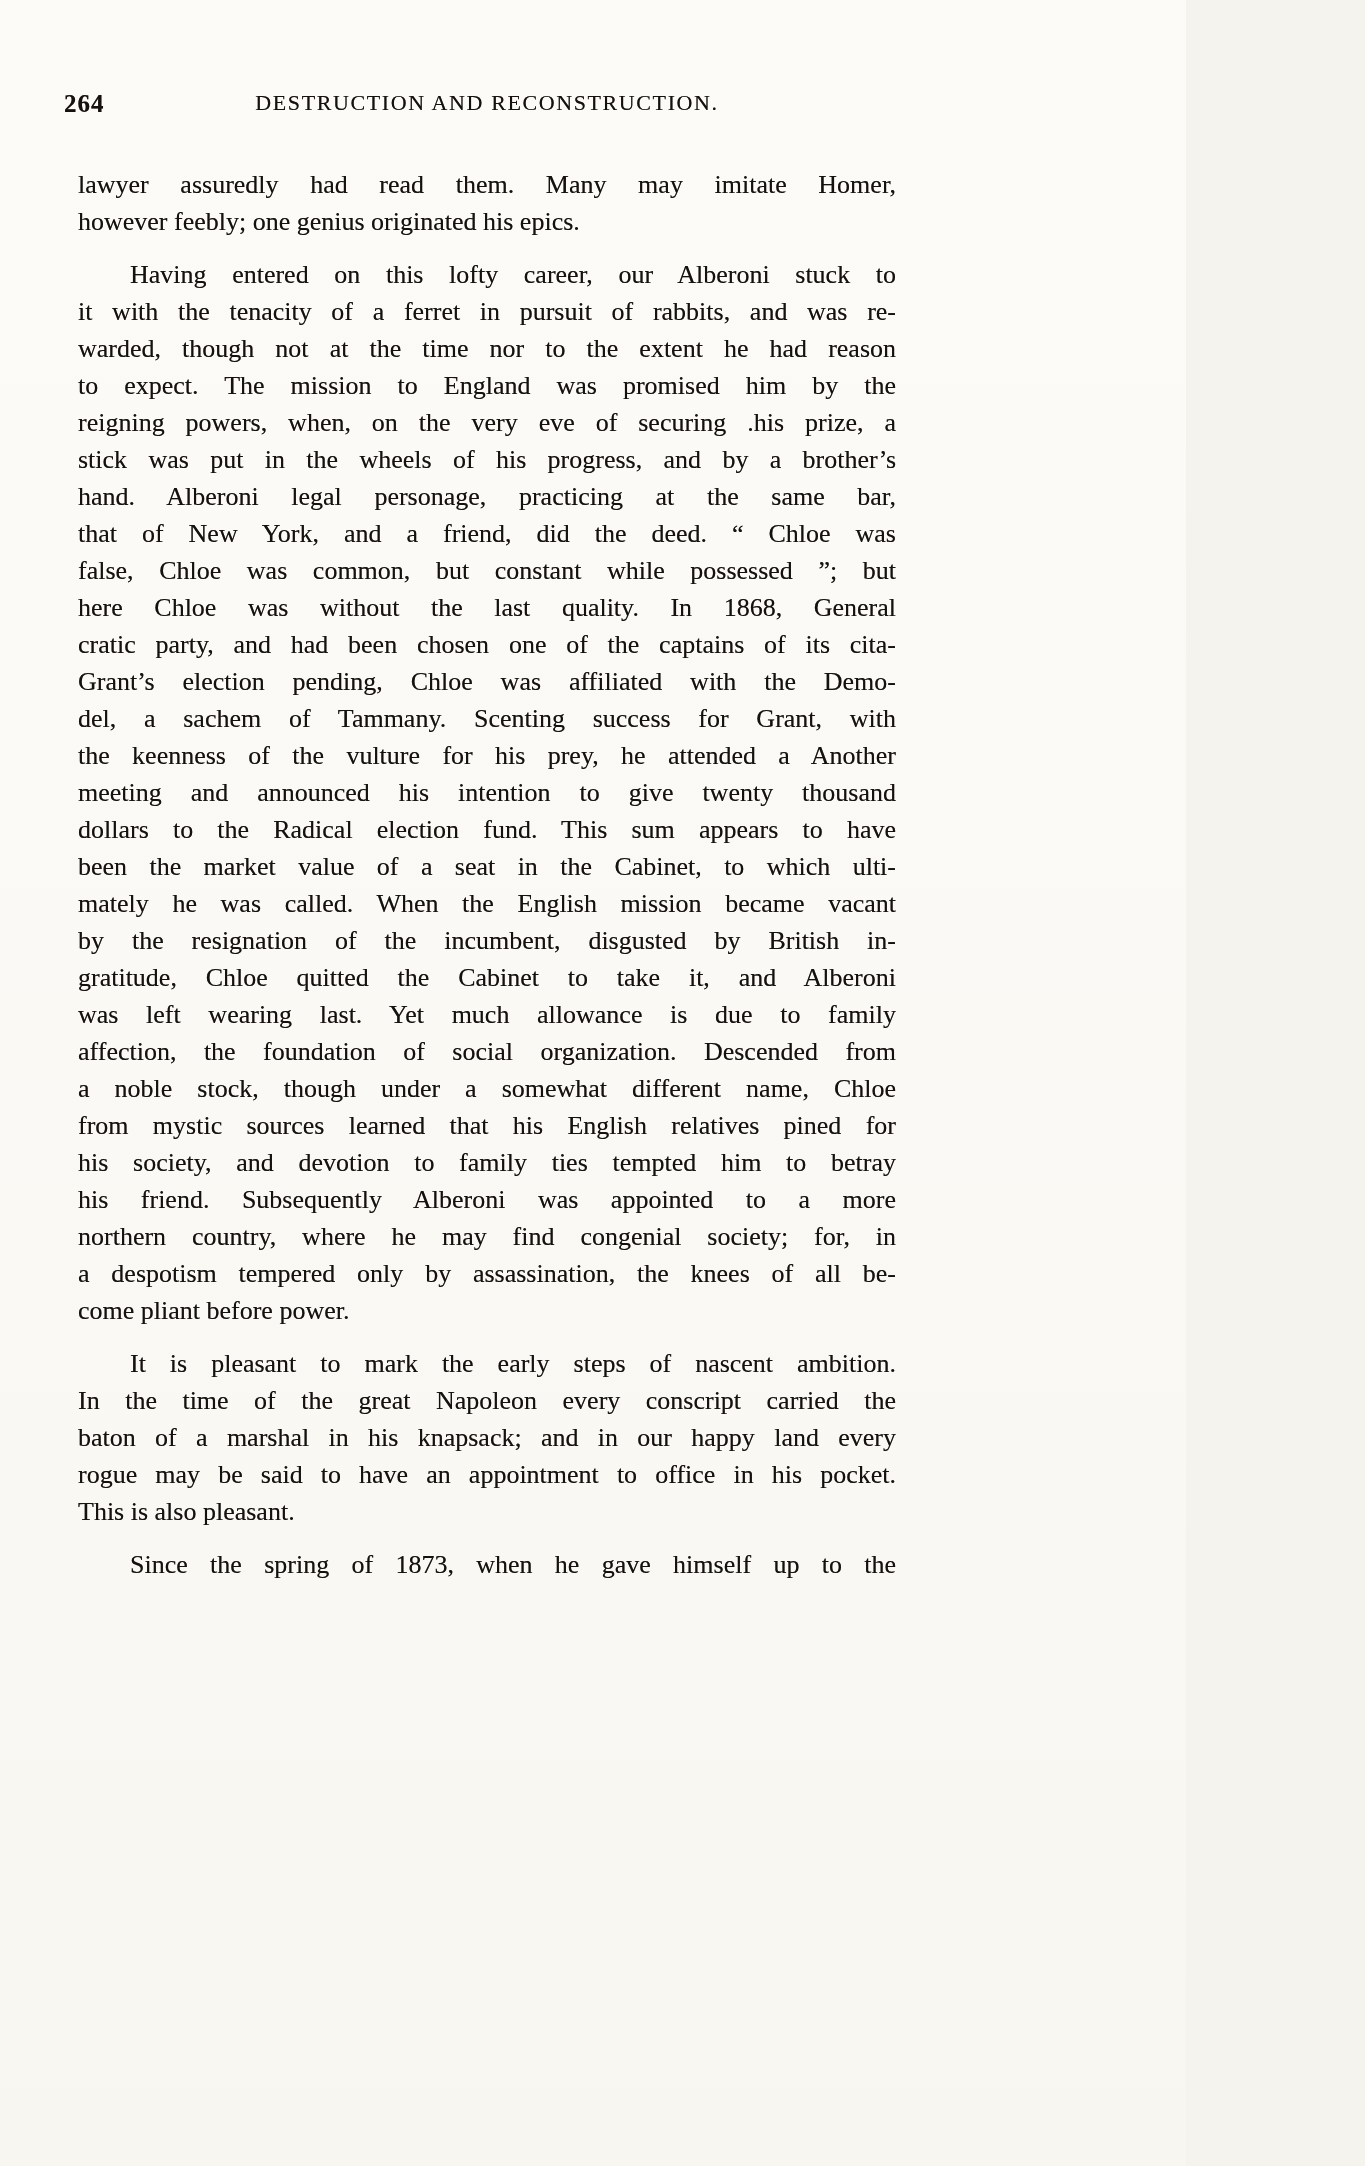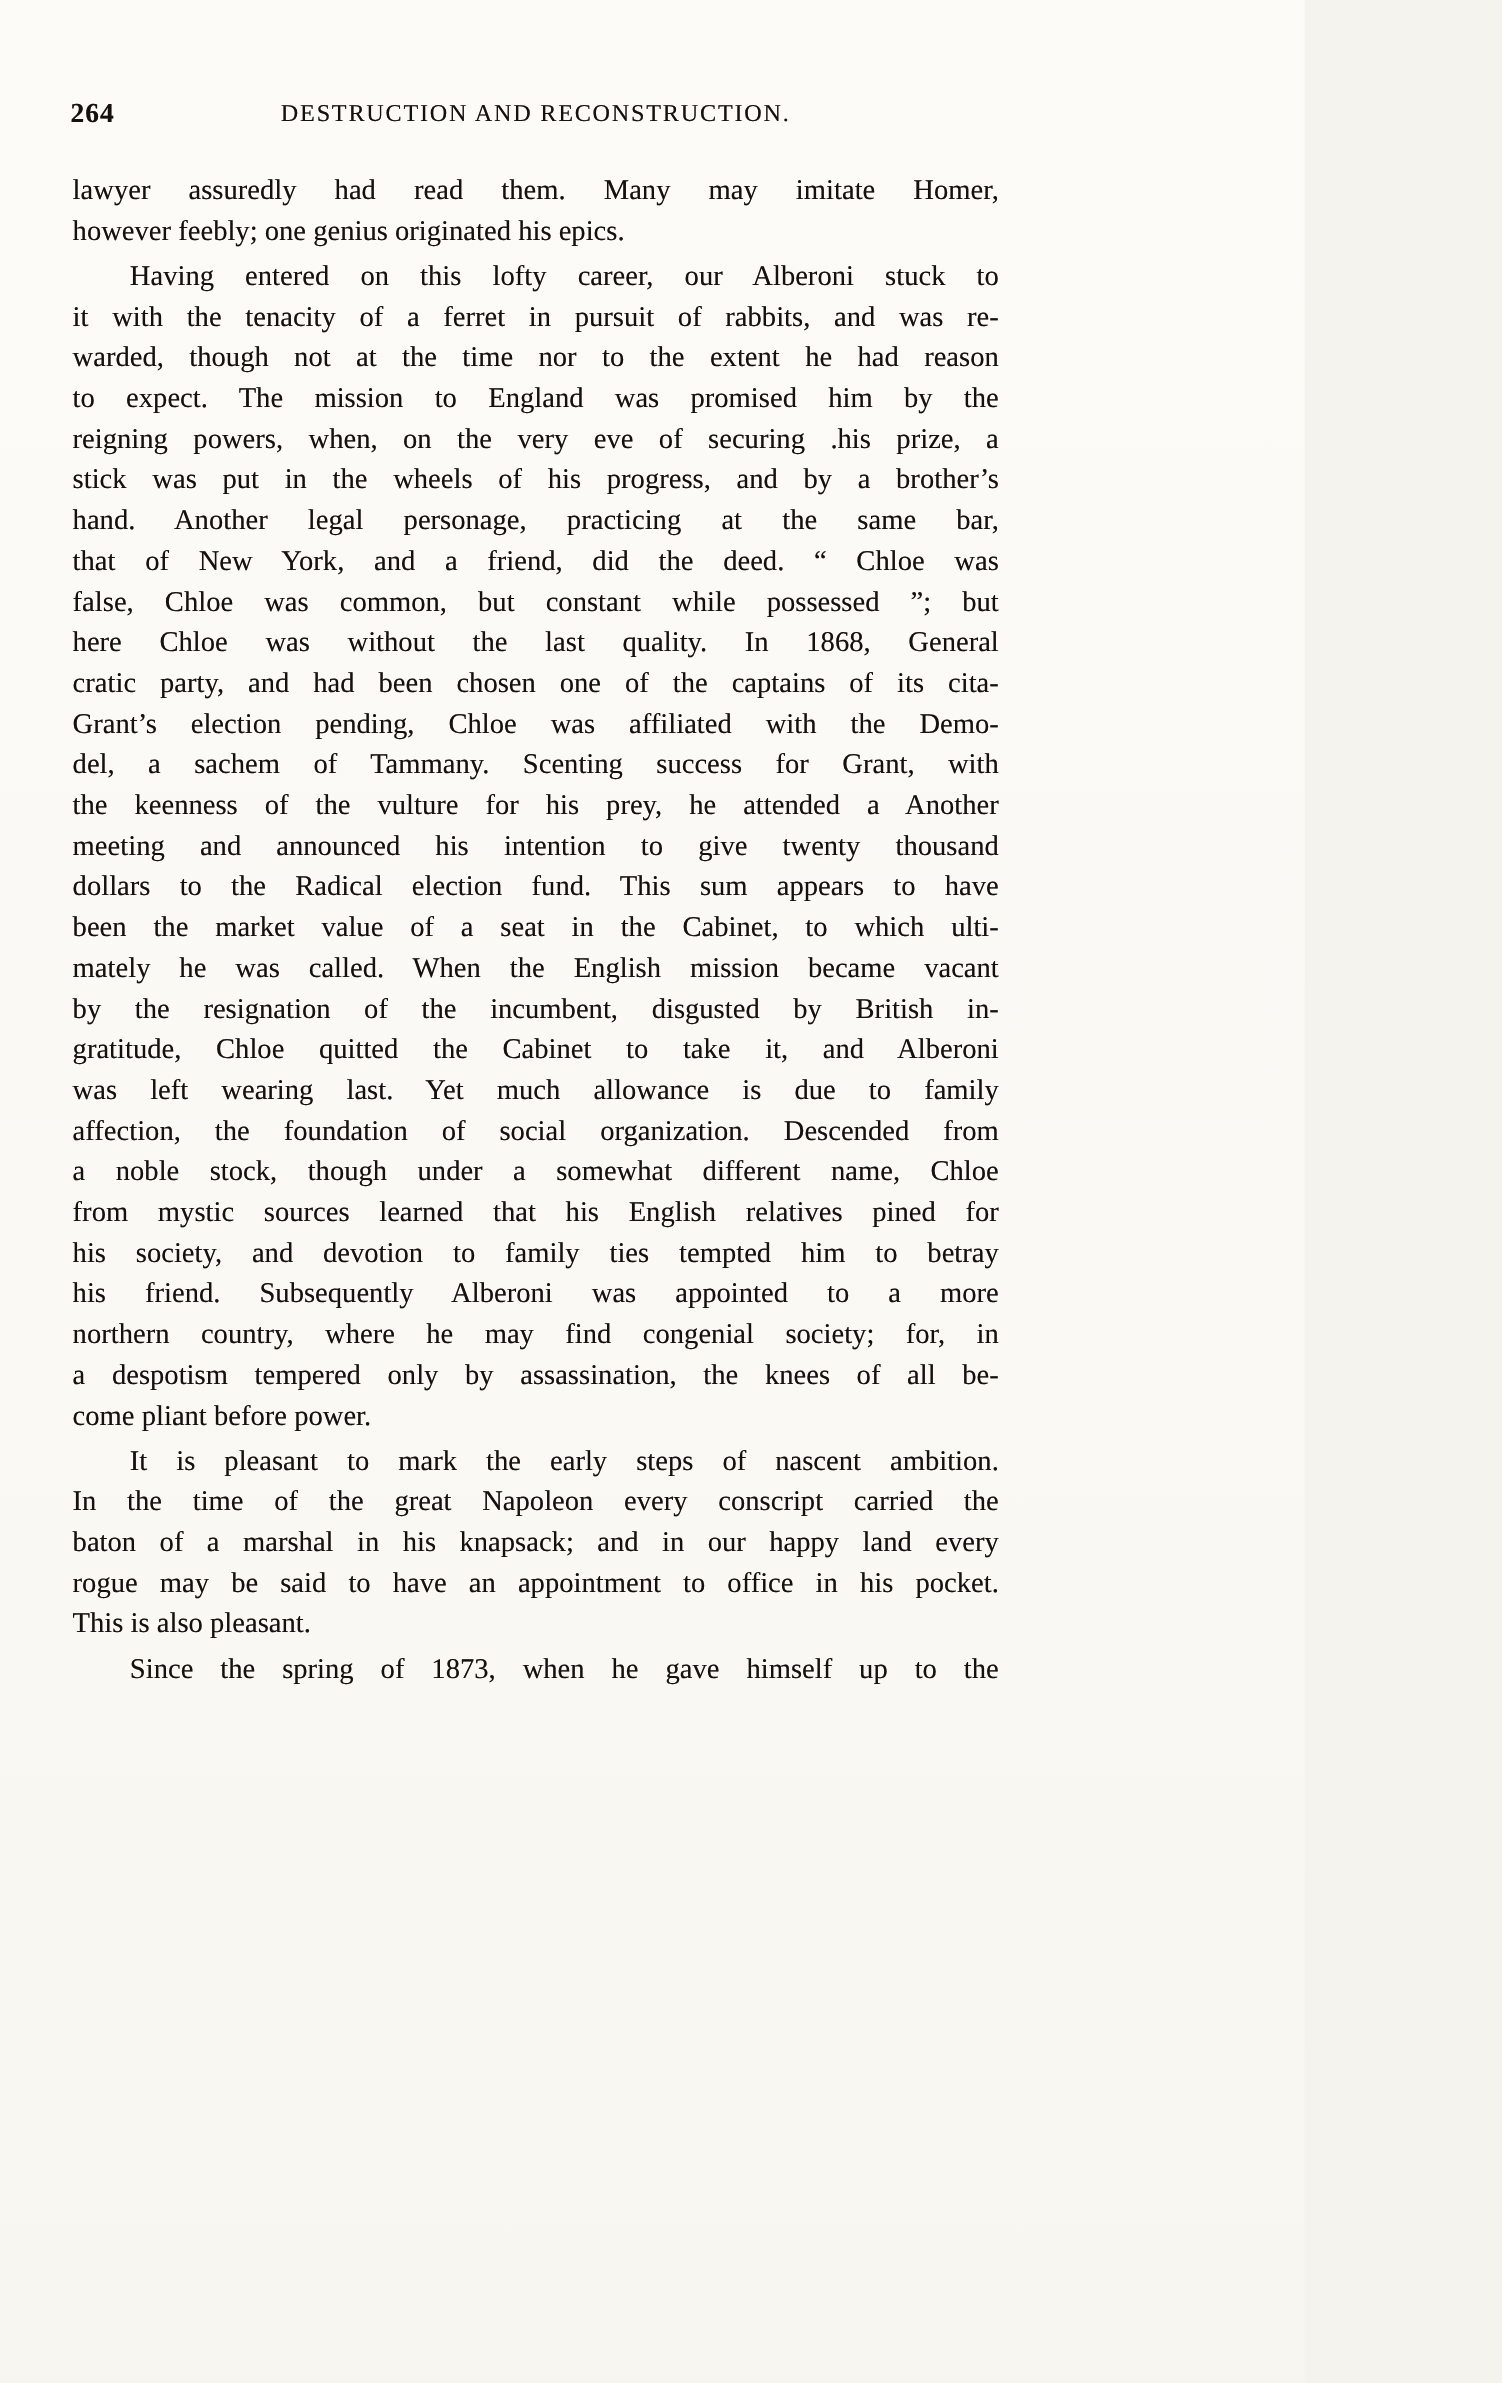--- a/index.html
+++ b/index.html
@@ -38,21 +38,21 @@
     font-size: 22px;
     letter-spacing: 1.6px;
     text-shadow: 0 0 0.5px rgba(20,17,14,0.55);
   }
   .text-block {
     position: absolute;
     top: 150px;
     left: 62px;
     width: 850px;
   }
-  .paragraph { margin: 4px; }
+  .paragraph { margin: 16px; }
   .line {
     font-size: 26px;
     line-height: 37px;
     text-align: justify;
     text-align-last: justify;
     color: #14110e;
     text-shadow: 0 0 0.5px rgba(20,17,14,0.5);
     white-space: normal;
   }
   .line.indent { text-indent: 52px; }
@@ -71,21 +71,21 @@
         <div class="line">lawyer assuredly had read them.  Many may imitate Homer,</div>
         <div class="line para-end">however feebly; one genius originated his epics.</div>
       </div>
       <div class="paragraph">
         <div class="line indent">Having entered on this lofty career, our Alberoni stuck to</div>
         <div class="line">it with the tenacity of a ferret in pursuit of rabbits, and was re-</div>
         <div class="line">warded, though not at the time nor to the extent he had reason</div>
         <div class="line">to expect.  The mission to England was promised him by the</div>
         <div class="line">reigning powers, when, on the very eve of securing .his prize, a</div>
         <div class="line">stick was put in the wheels of his progress, and by a brother’s</div>
-        <div class="line">hand.  Another legal personage, practicing at the same bar,</div>
+        <div class="line">hand.  Alberoni legal personage, practicing at the same bar,</div>
         <div class="line">that of New York, and a friend, did the deed.  “ Chloe was</div>
         <div class="line">false, Chloe was common, but constant while possessed ”; but</div>
         <div class="line">here Chloe was without the last quality.  In 1868, General</div>
         <div class="line">cratic party, and had been chosen one of the captains of its cita-</div>
         <div class="line">Grant’s election pending, Chloe was affiliated with the Demo-</div>
         <div class="line">del, a sachem of Tammany.  Scenting success for Grant, with</div>
         <div class="line">the keenness of the vulture for his prey, he attended a Another</div>
         <div class="line">meeting and announced his intention to give twenty thousand</div>
         <div class="line">dollars to the Radical election fund.  This sum appears to have</div>
         <div class="line">been the market value of a seat in the Cabinet, to which ulti-</div>

